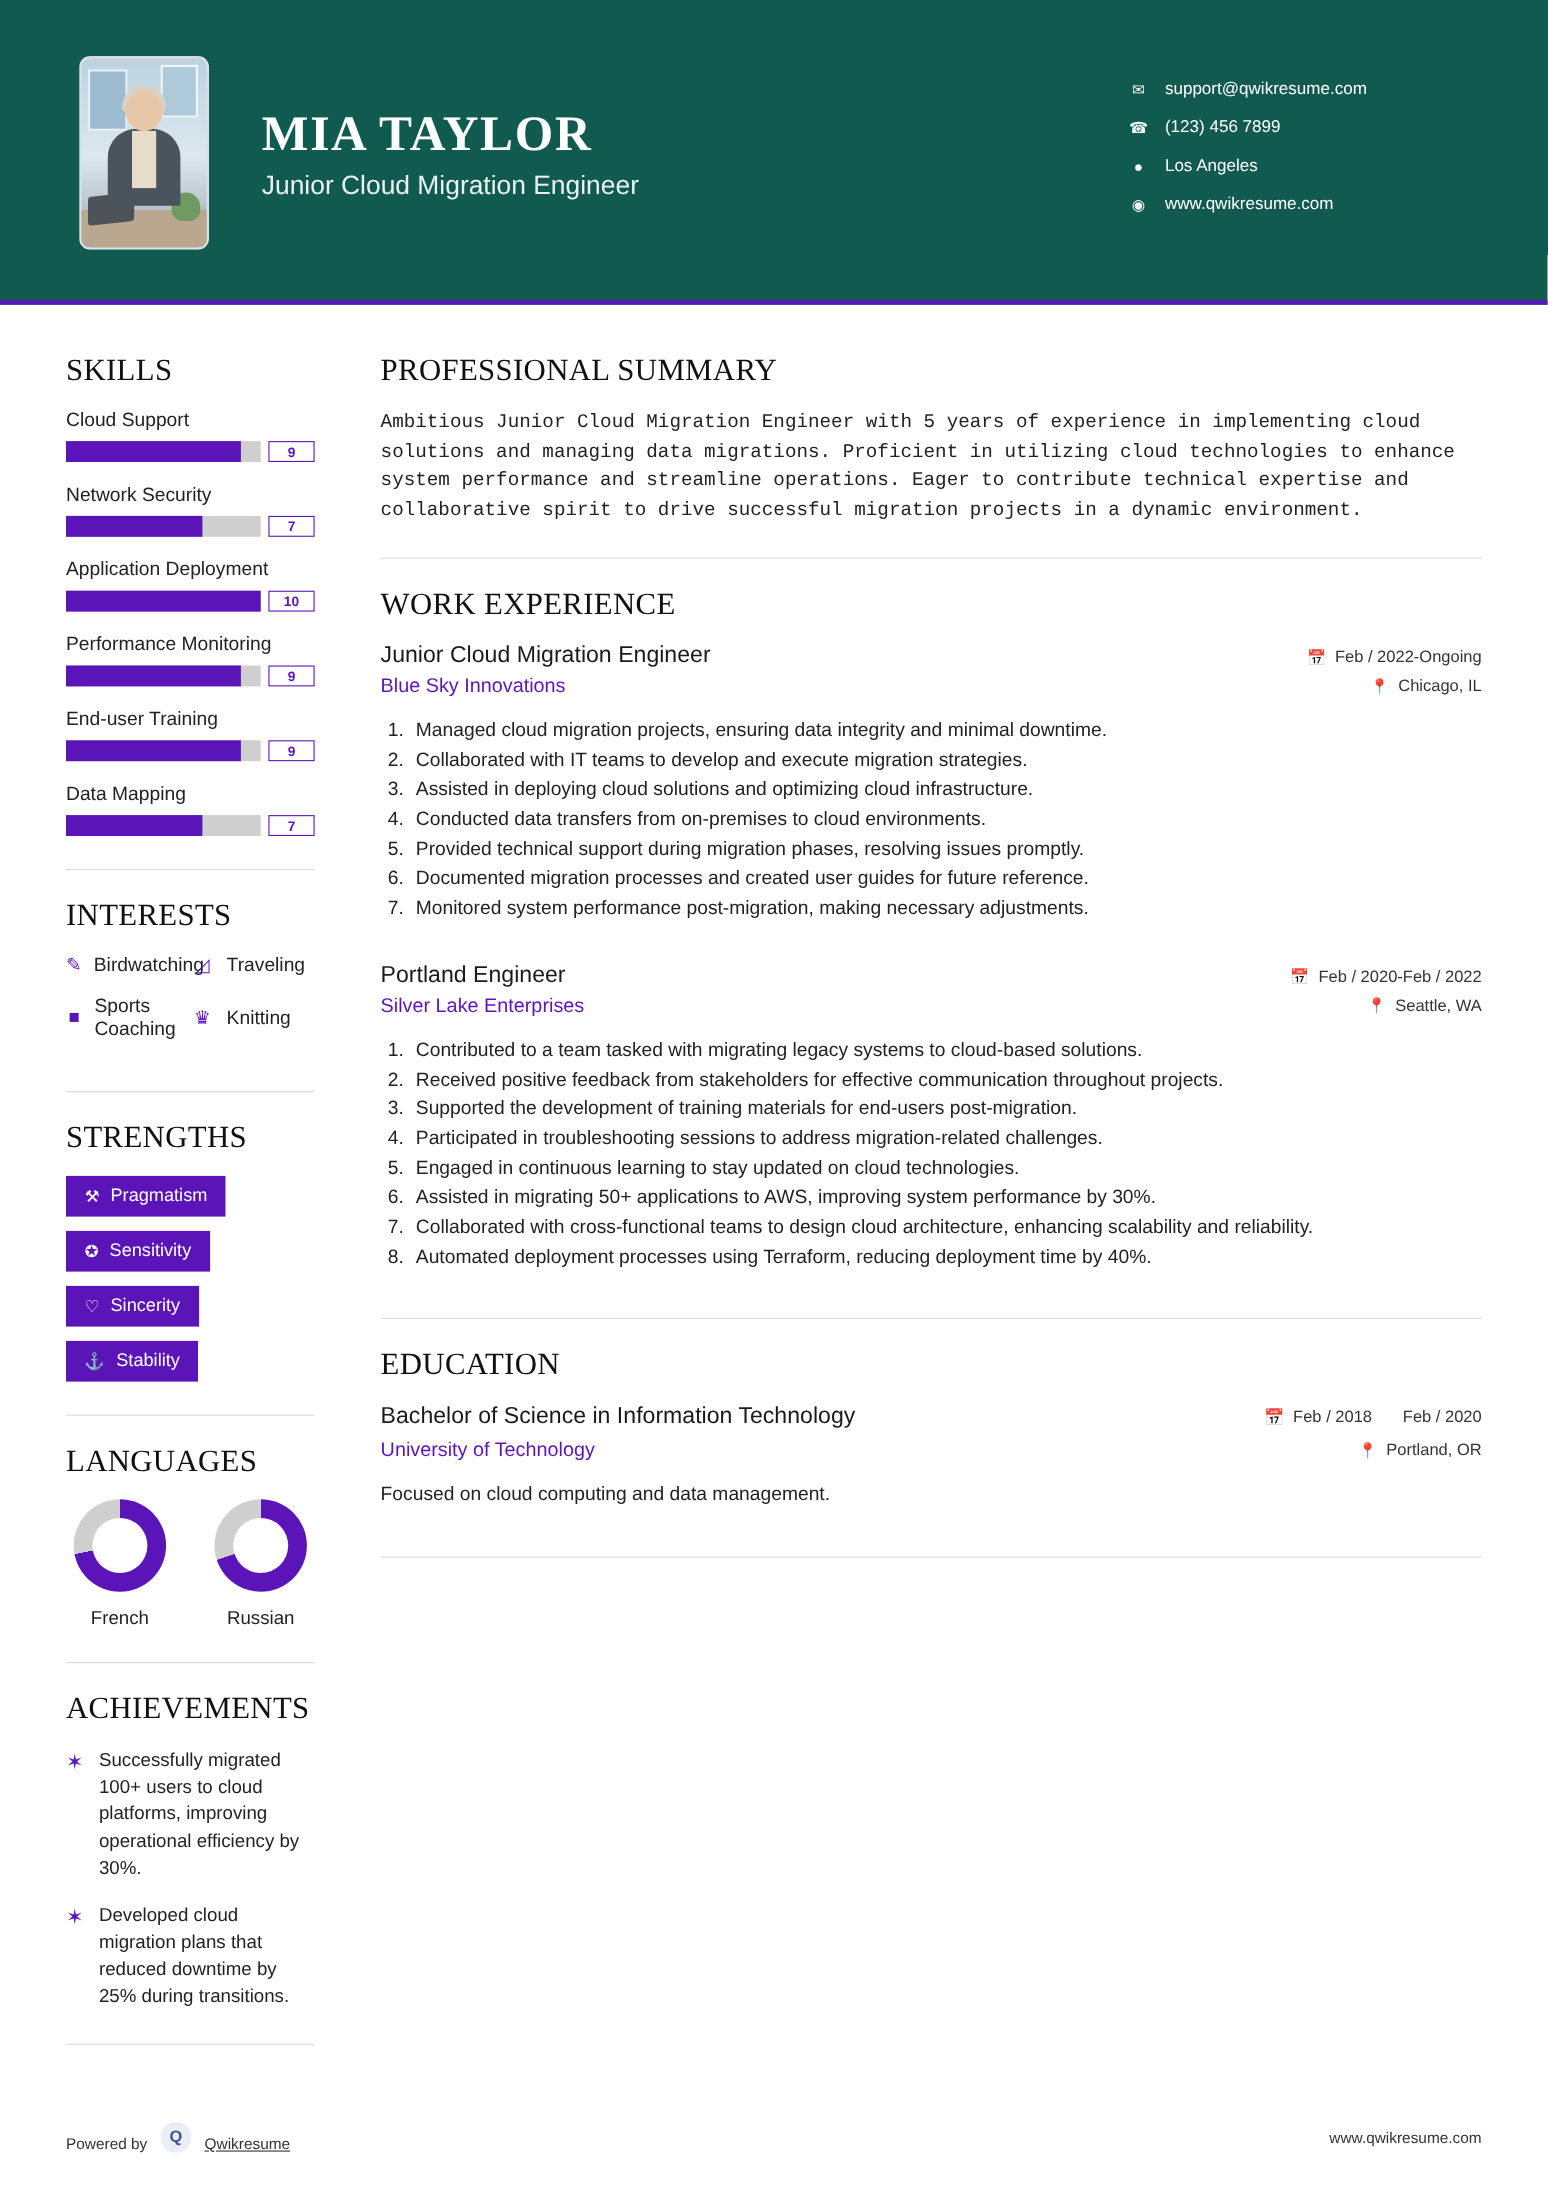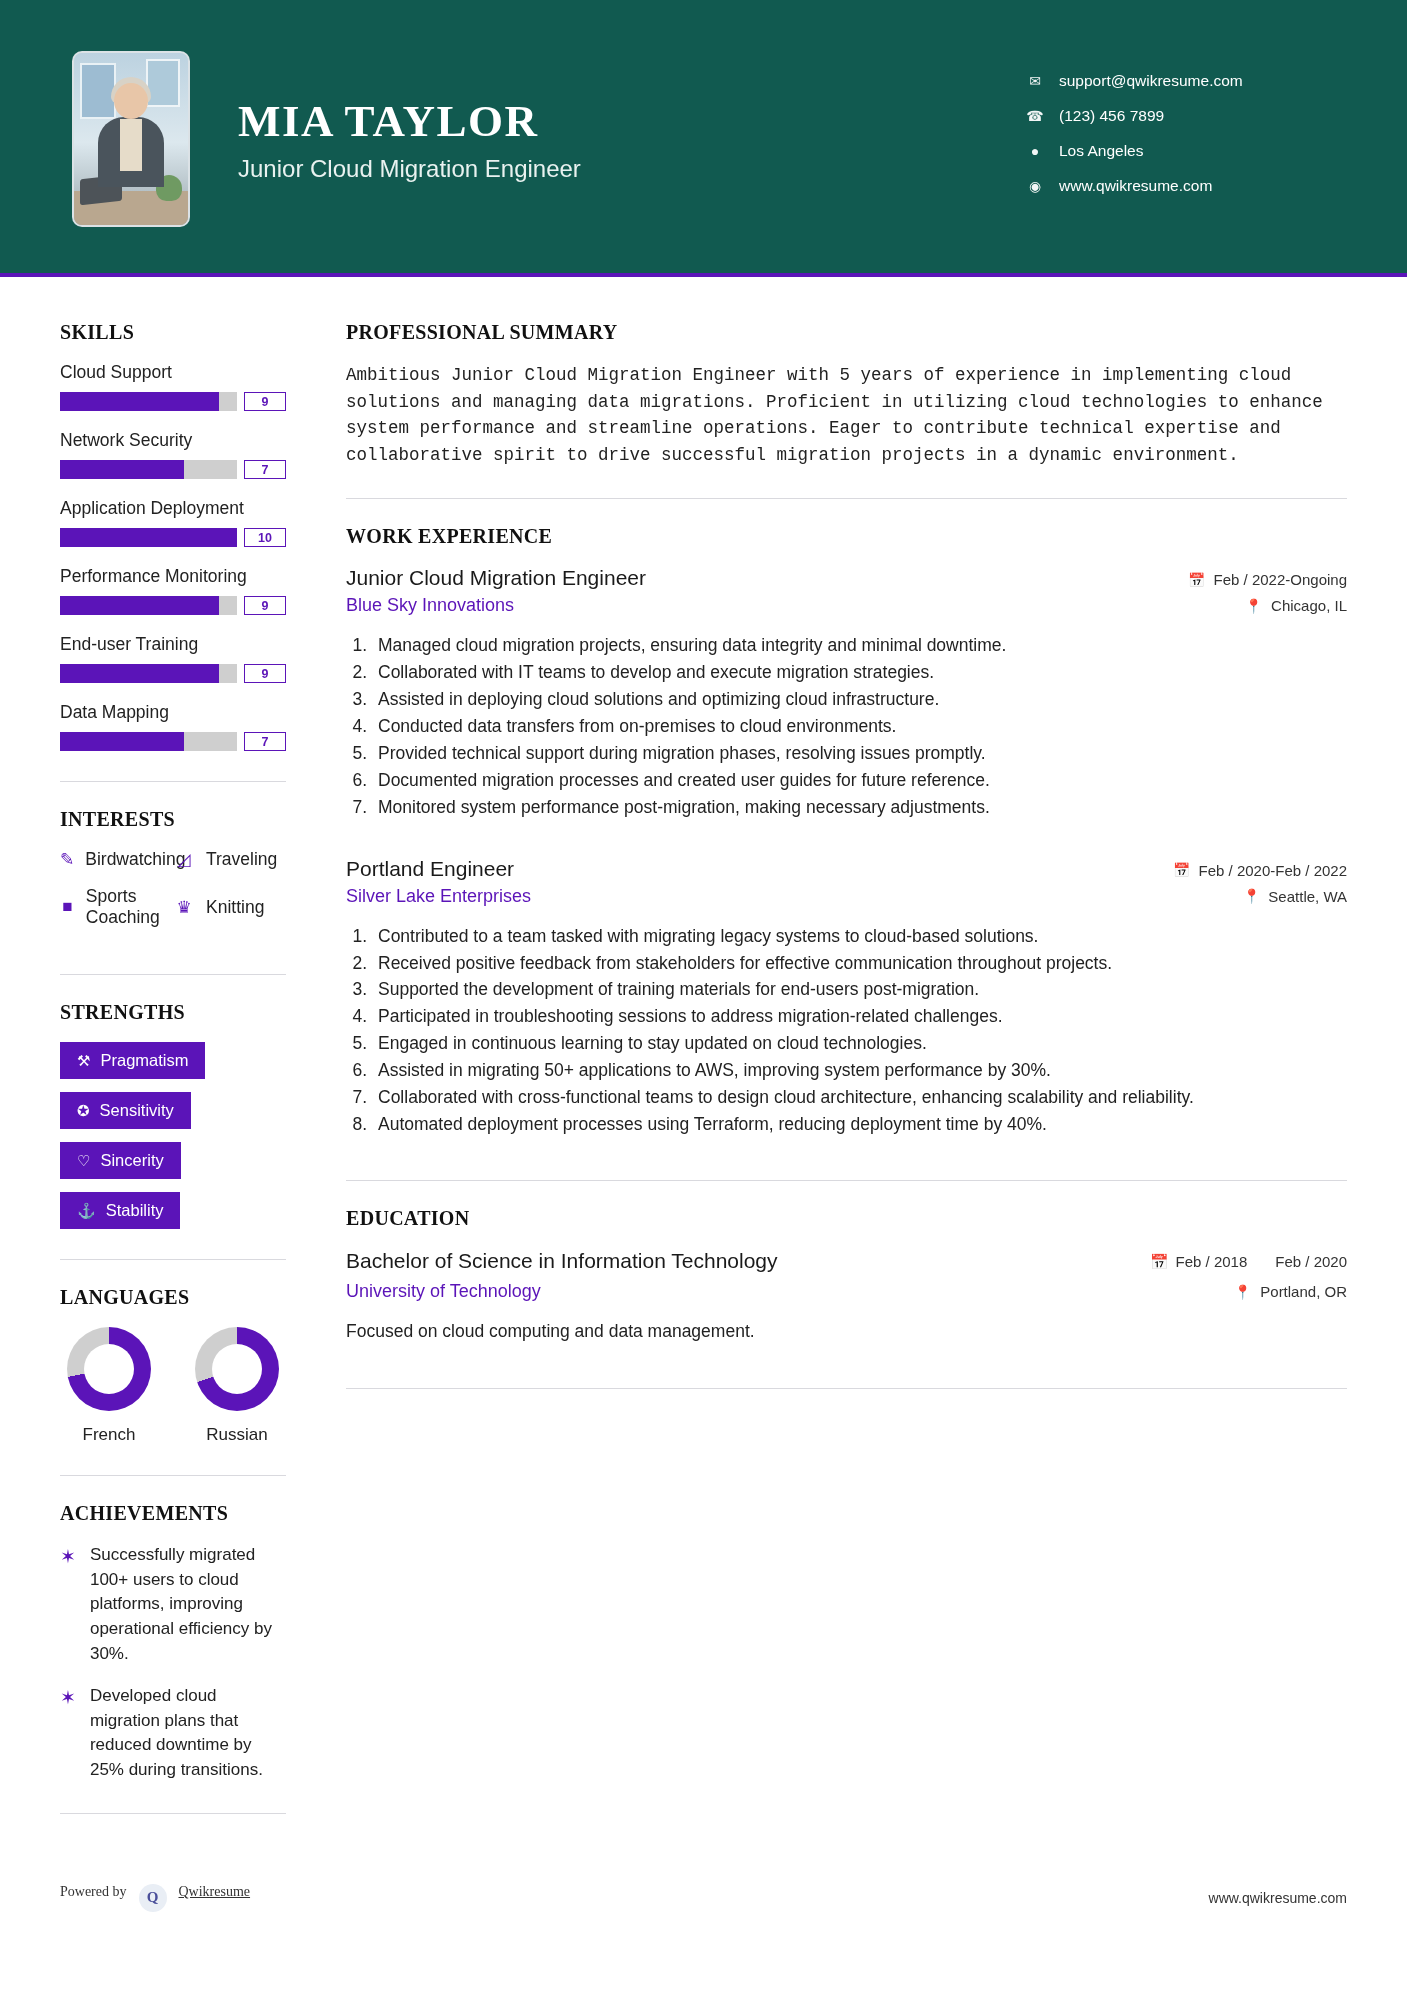--- a/index.html
+++ b/index.html
@@ -97,22 +97,22 @@
     padding: 44px 60px 0 60px;
   }
   .right-col {
     flex: 1 1 auto;
     padding: 44px 60px 0 0;
     margin-left: 0;
   }
 
   .sec-title {
     font-family: "Liberation Serif", serif;
-    font-size: 20px;
-    font-weight: 700;
+    font-size: 28px;
+    font-weight: 400;
     color: #111111;
     letter-spacing: .3px;
     margin-bottom: 18px;
   }
   .divider {
     height: 1px;
     background: #d9d9de;
     margin: 30px 0 26px 0;
   }
 
@@ -276,21 +276,21 @@
   .edu-date .d { line-height: 1.25; text-align: right; }
 
   
   .footer {
     display: flex;
     align-items: center;
     justify-content: space-between;
     padding: 18px 60px 24px 60px;
     margin-top: 26px;
   }
-  .footer-left { display: flex; align-items: flex-start; gap: 12px; font-size: 14px; color: #333; font-family: Liberation Serif, serif; }
+  .footer-left { display: flex; align-items: flex-end; gap: 12px; font-size: 14px; color: #333; }
   .qlogo {
     width: 28px; height: 28px;
     border-radius: 50%;
     background: #e9eef5;
     color: #4a4f9a;
     display: flex; align-items: center; justify-content: center;
     font-size: 15px; font-weight: 700;
   }
   .qname { font-size: 14px; color: #333; text-decoration: underline; }
   .footer-right { font-size: 14px; color: #333; }

